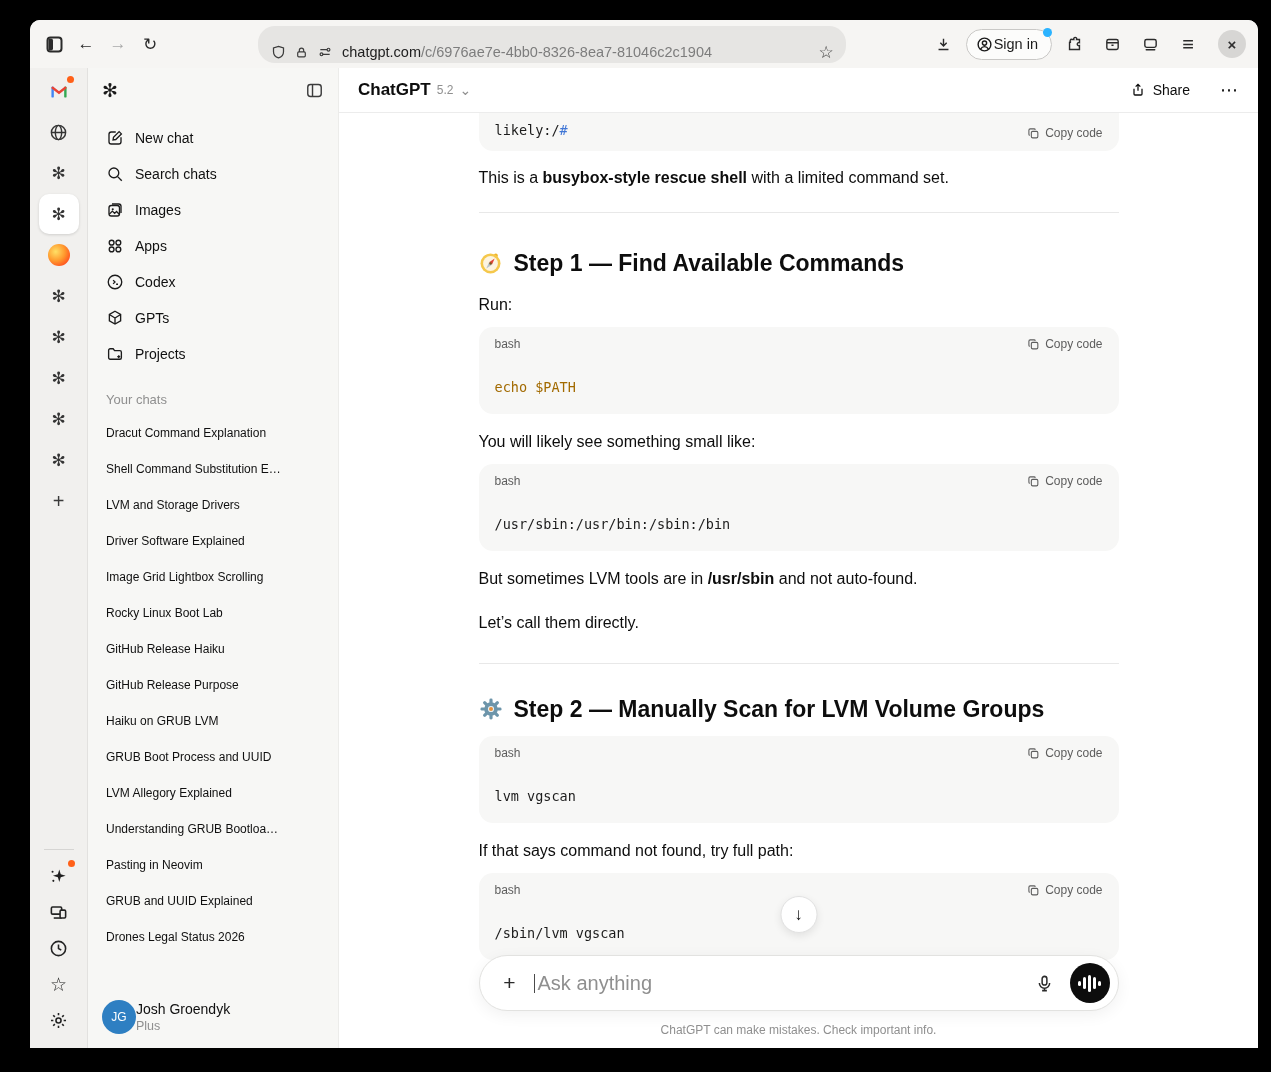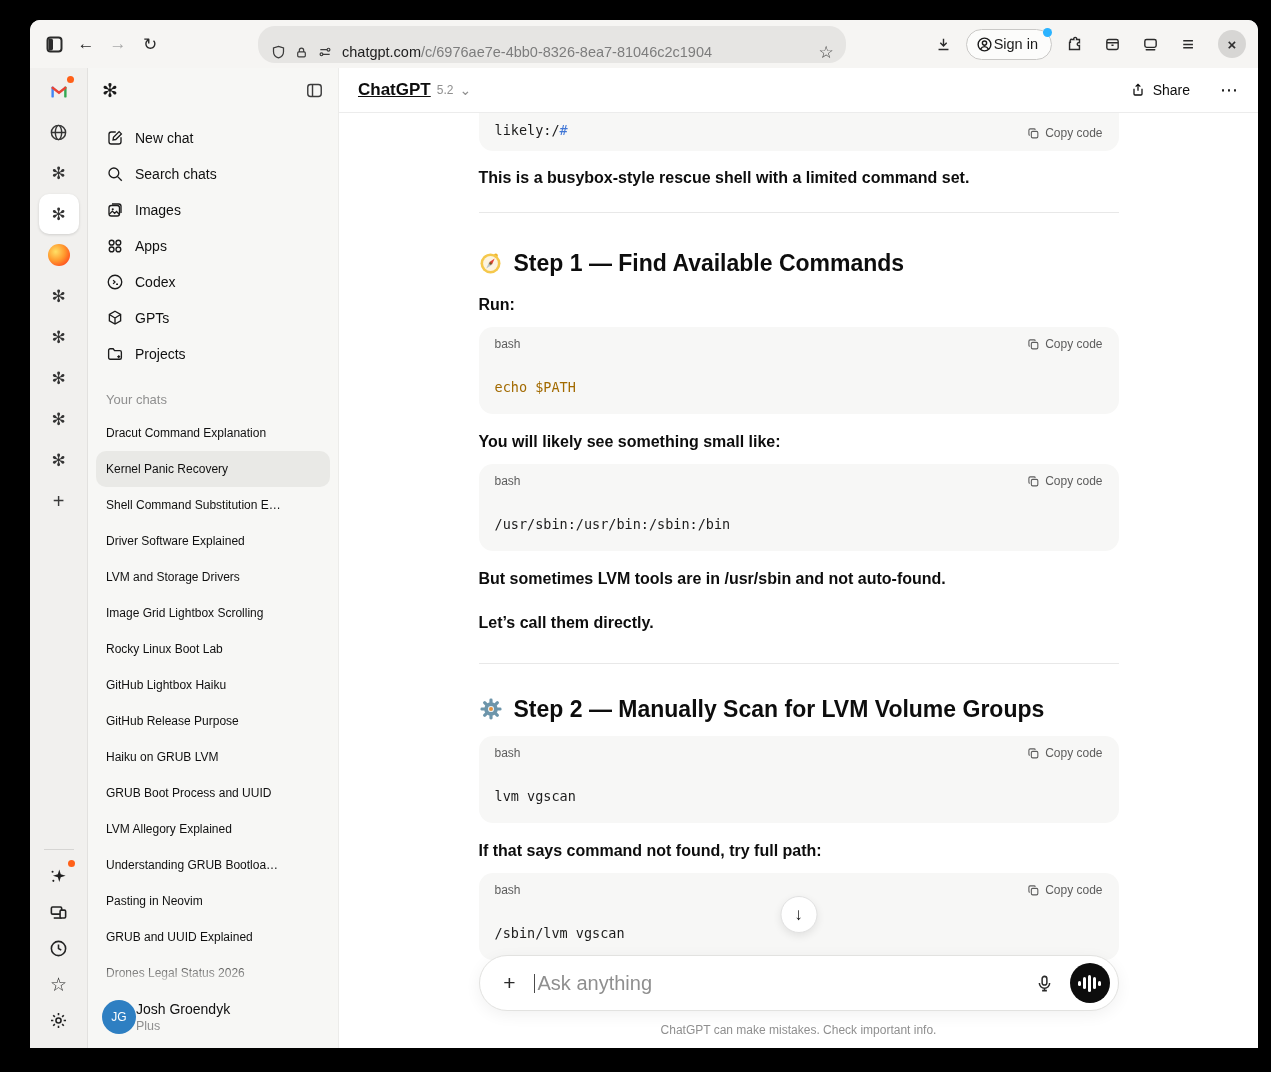--- a/index.html
+++ b/index.html
@@ -76,21 +76,21 @@
                display:flex; align-items:center; gap:0; padding:0 14px; }
   .avatar { width:34px; height:34px; border-radius:50%; background:#2e7fc2; color:#fff;
             font-size:12px; display:flex; align-items:center; justify-content:center; flex:none; }
   .u-name { font-size:14px; color:#0f0f0f; }
   .u-plan { font-size:12.5px; color:#8f8f8f; margin-top:2px; }
 
   
   .main { flex:1; min-width:0; background:#fff; display:flex; flex-direction:column; position:relative; }
   .main-header { height:45px; flex:none; display:flex; align-items:center; padding:0 19px;
                  border-bottom:1px solid #ececec; }
-  .mh-title { font-size:17px; font-weight:700; color:#0d0d0d;text-decoration:underline; }
+  .mh-title { font-size:17px; font-weight:700; color:#0d0d0d; }
   .mh-version { font-size:12px; color:#8f8f8f; margin-left:6px; }
   .mh-chev { font-size:14px; color:#8f8f8f; margin-left:6px; }
   .mh-right { margin-left:auto; display:flex; align-items:center; }
   .share { display:flex; align-items:center; gap:7px; font-size:14px; color:#0d0d0d; }
   .mh-ellipsis { margin-left:30px; font-size:18px; color:#0d0d0d; letter-spacing:1px; }
 
   .scroll-area { flex:1; overflow:hidden; position:relative; }
   .doc { width:640px; margin:0 auto; }
 
   .codeblock { background:#f7f7f6; border-radius:14px; position:relative; }
@@ -99,21 +99,21 @@
   .cb-lang { font-size:12px; color:#5d5d5d; }
   .copy { display:flex; align-items:center; gap:5px; font-size:12px; color:#5d5d5d; }
   .cb-code { font-family:"DejaVu Sans Mono", monospace; font-size:13.5px; color:#1c1c1c;
              padding:26px 16px 18px; line-height:18px; white-space:pre; }
   .codeblock.partial { height:38px; overflow:hidden; border-radius:0 0 14px 14px; }
   .codeblock.partial .cb-code { padding:8px 16px 0; }
   .codeblock.partial .copy { position:absolute; right:16px; top:13px; }
   .tok-amber { color:#a26a00; }
   .tok-hash { color:#4076d6; }
 
-  .p { font-size:16px; line-height:24px; color:#0d0d0d;font-weight:bold; }
+  .p { font-size:16px; line-height:24px; color:#0d0d0d; }
   .hr { border:none; border-top:1px solid #e8e8e8; }
   .h2 { display:flex; align-items:center; gap:11px; font-size:23px; font-weight:700;
         line-height:30px; color:#0d0d0d; }
   .emoji { display:flex; align-items:center; flex:none; }
 
   .scroll-btn { position:absolute; left:50%; transform:translateX(-50%); bottom:115px;
                 width:37px; height:37px; border-radius:50%; background:#fff;
                 border:1px solid #e2e2e2; box-shadow:0 3px 8px rgba(0,0,0,.09);
                 display:flex; align-items:center; justify-content:center; font-size:17px; color:#111; }
   .composer-wrap { position:absolute; left:50%; transform:translateX(-50%); bottom:37px; width:640px; }
@@ -375,27 +375,26 @@
                 </svg>
               </span>
             <span>Projects</span>
           </div>
         </div>
 
         <div class="sb-label">Your chats</div>
 
         <div class="chat-scroll">
           <div class="chat-item">Dracut Command Explanation</div>
-          <div class="chat-item selected">Kernel Panic Recovery</div>
           <div class="chat-item">Shell Command Substitution E…</div>
+          <div class="chat-item">LVM and Storage Drivers</div>
           <div class="chat-item">Driver Software Explained</div>
-          <div class="chat-item">LVM and Storage Drivers</div>
           <div class="chat-item">Image Grid Lightbox Scrolling</div>
           <div class="chat-item">Rocky Linux Boot Lab</div>
-          <div class="chat-item">GitHub Lightbox Haiku</div>
+          <div class="chat-item">GitHub Release Haiku</div>
           <div class="chat-item">GitHub Release Purpose</div>
           <div class="chat-item">Haiku on GRUB LVM</div>
           <div class="chat-item">GRUB Boot Process and UUID</div>
           <div class="chat-item">LVM Allegory Explained</div>
           <div class="chat-item">Understanding GRUB Bootloa…</div>
           <div class="chat-item">Pasting in Neovim</div>
           <div class="chat-item">GRUB and UUID Explained</div>
           <div class="chat-item">Drones Legal Status 2026</div>
         </div>
 

